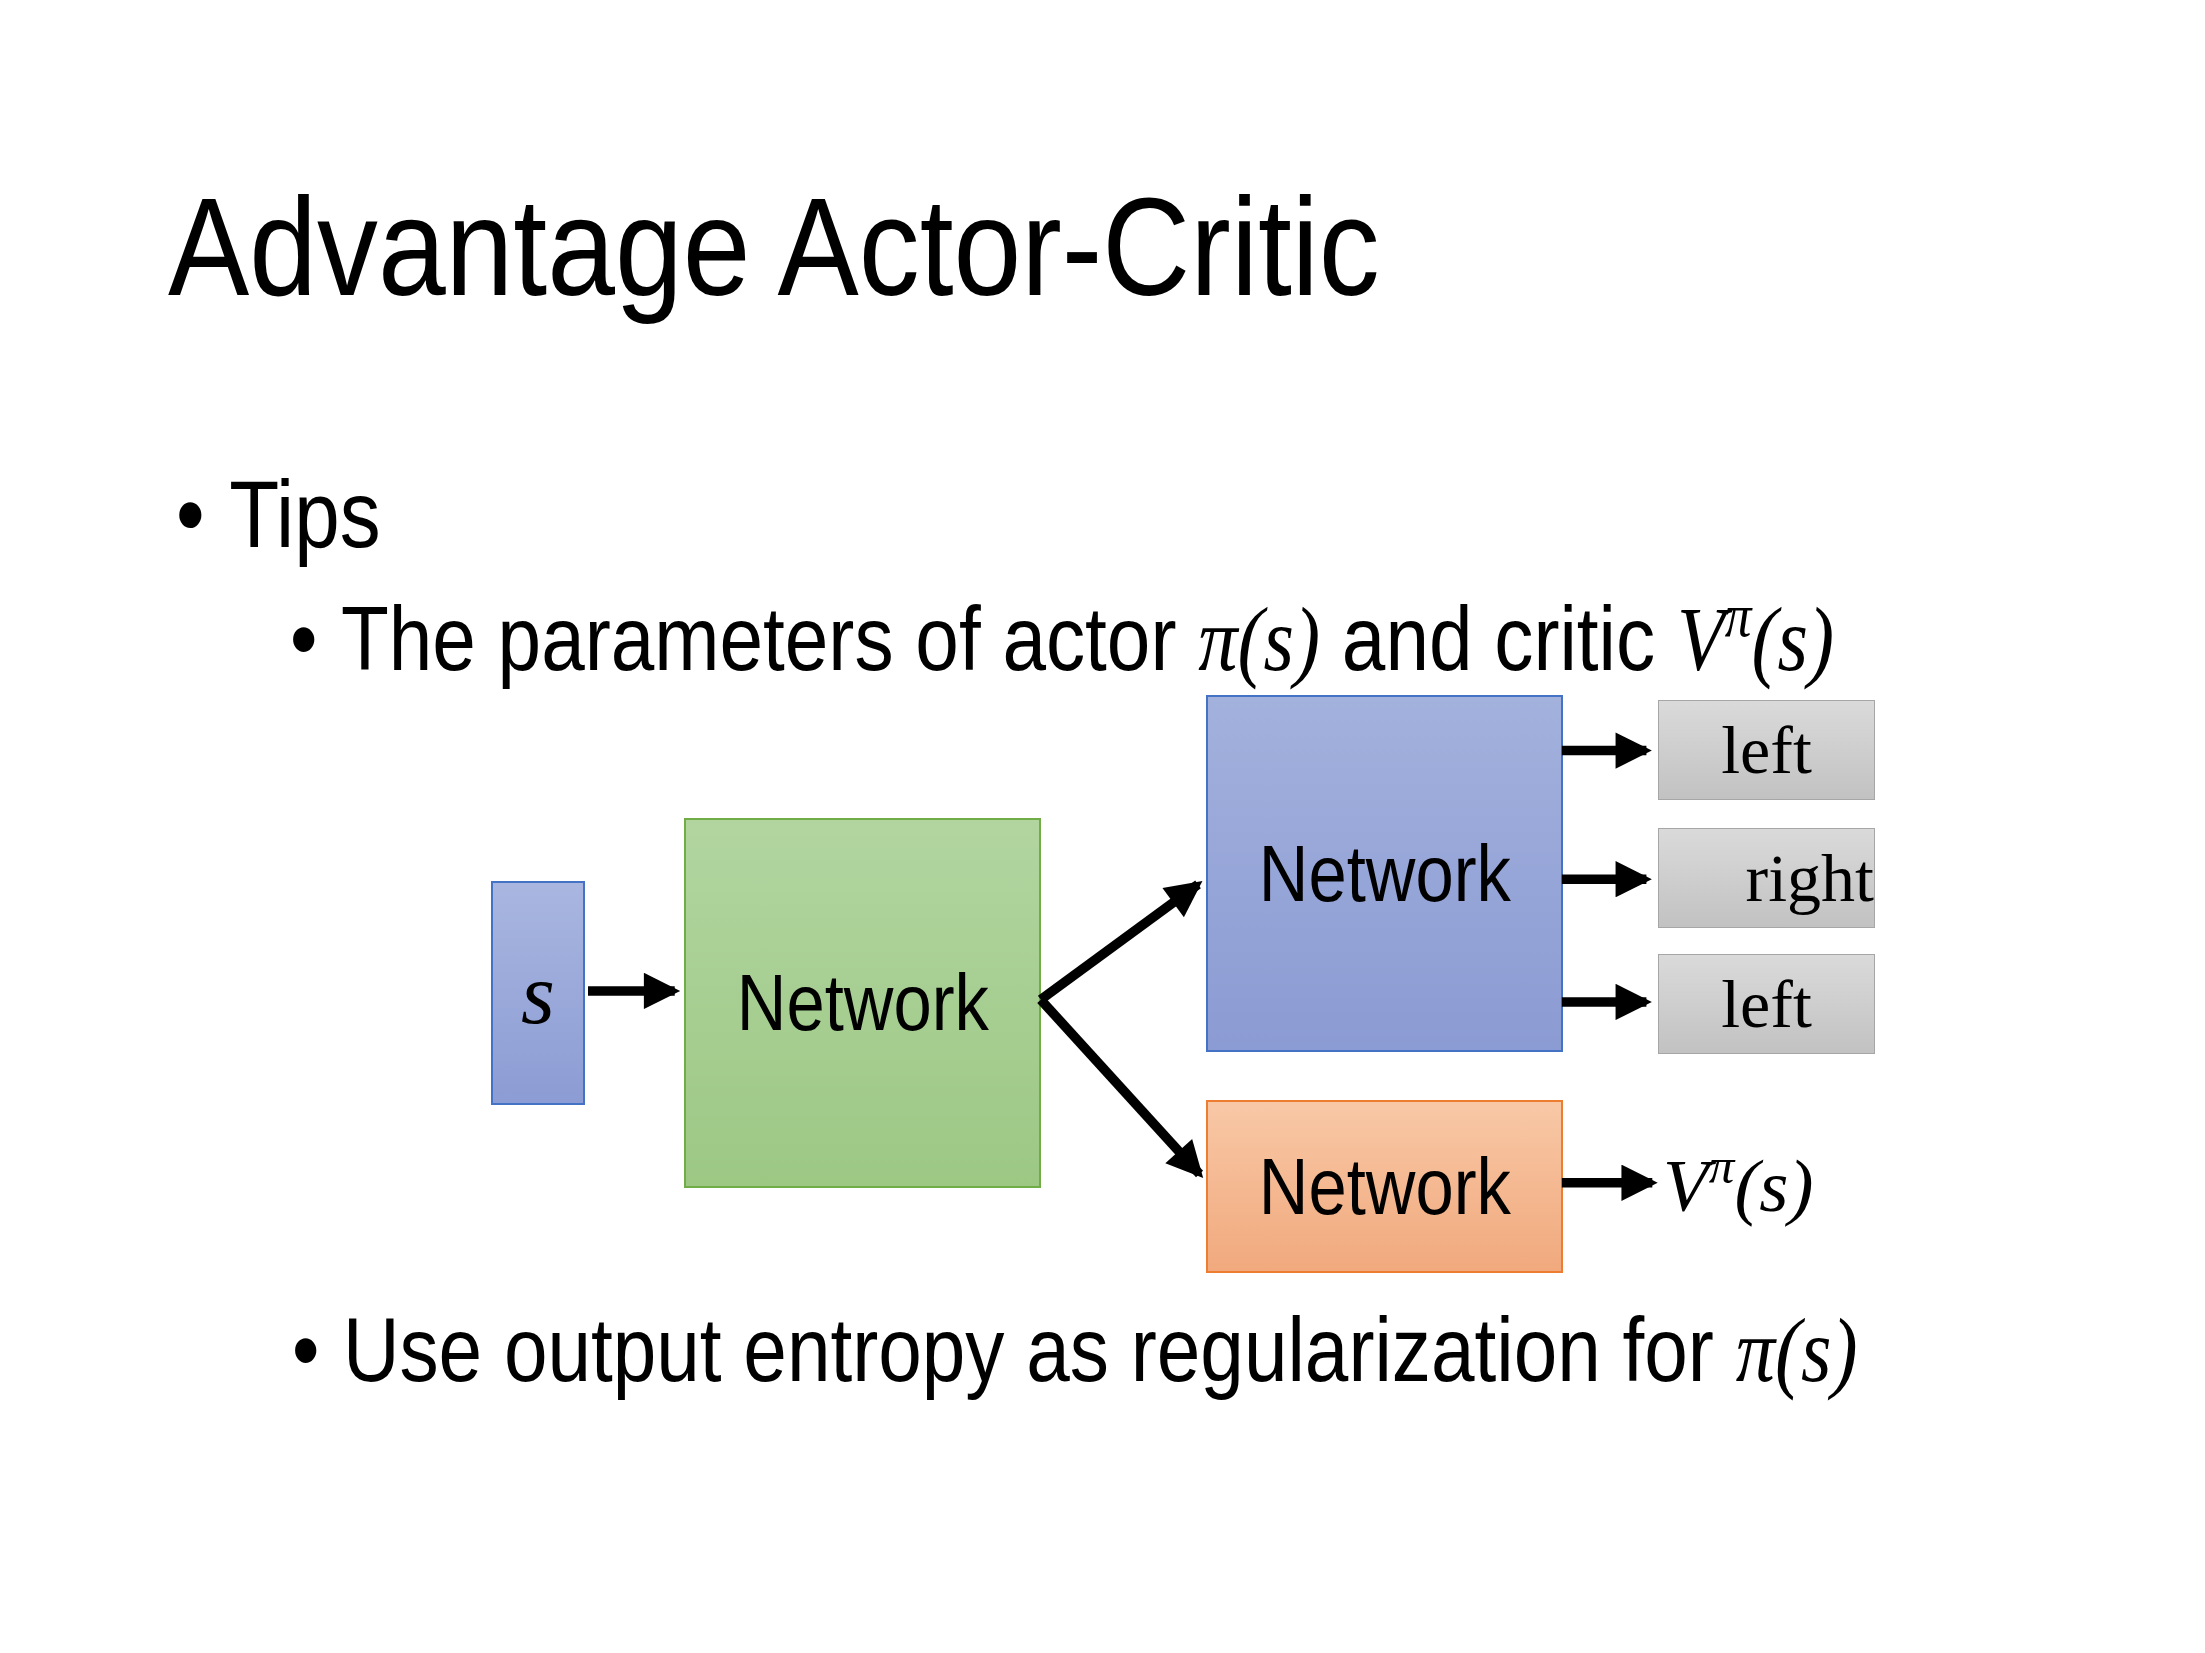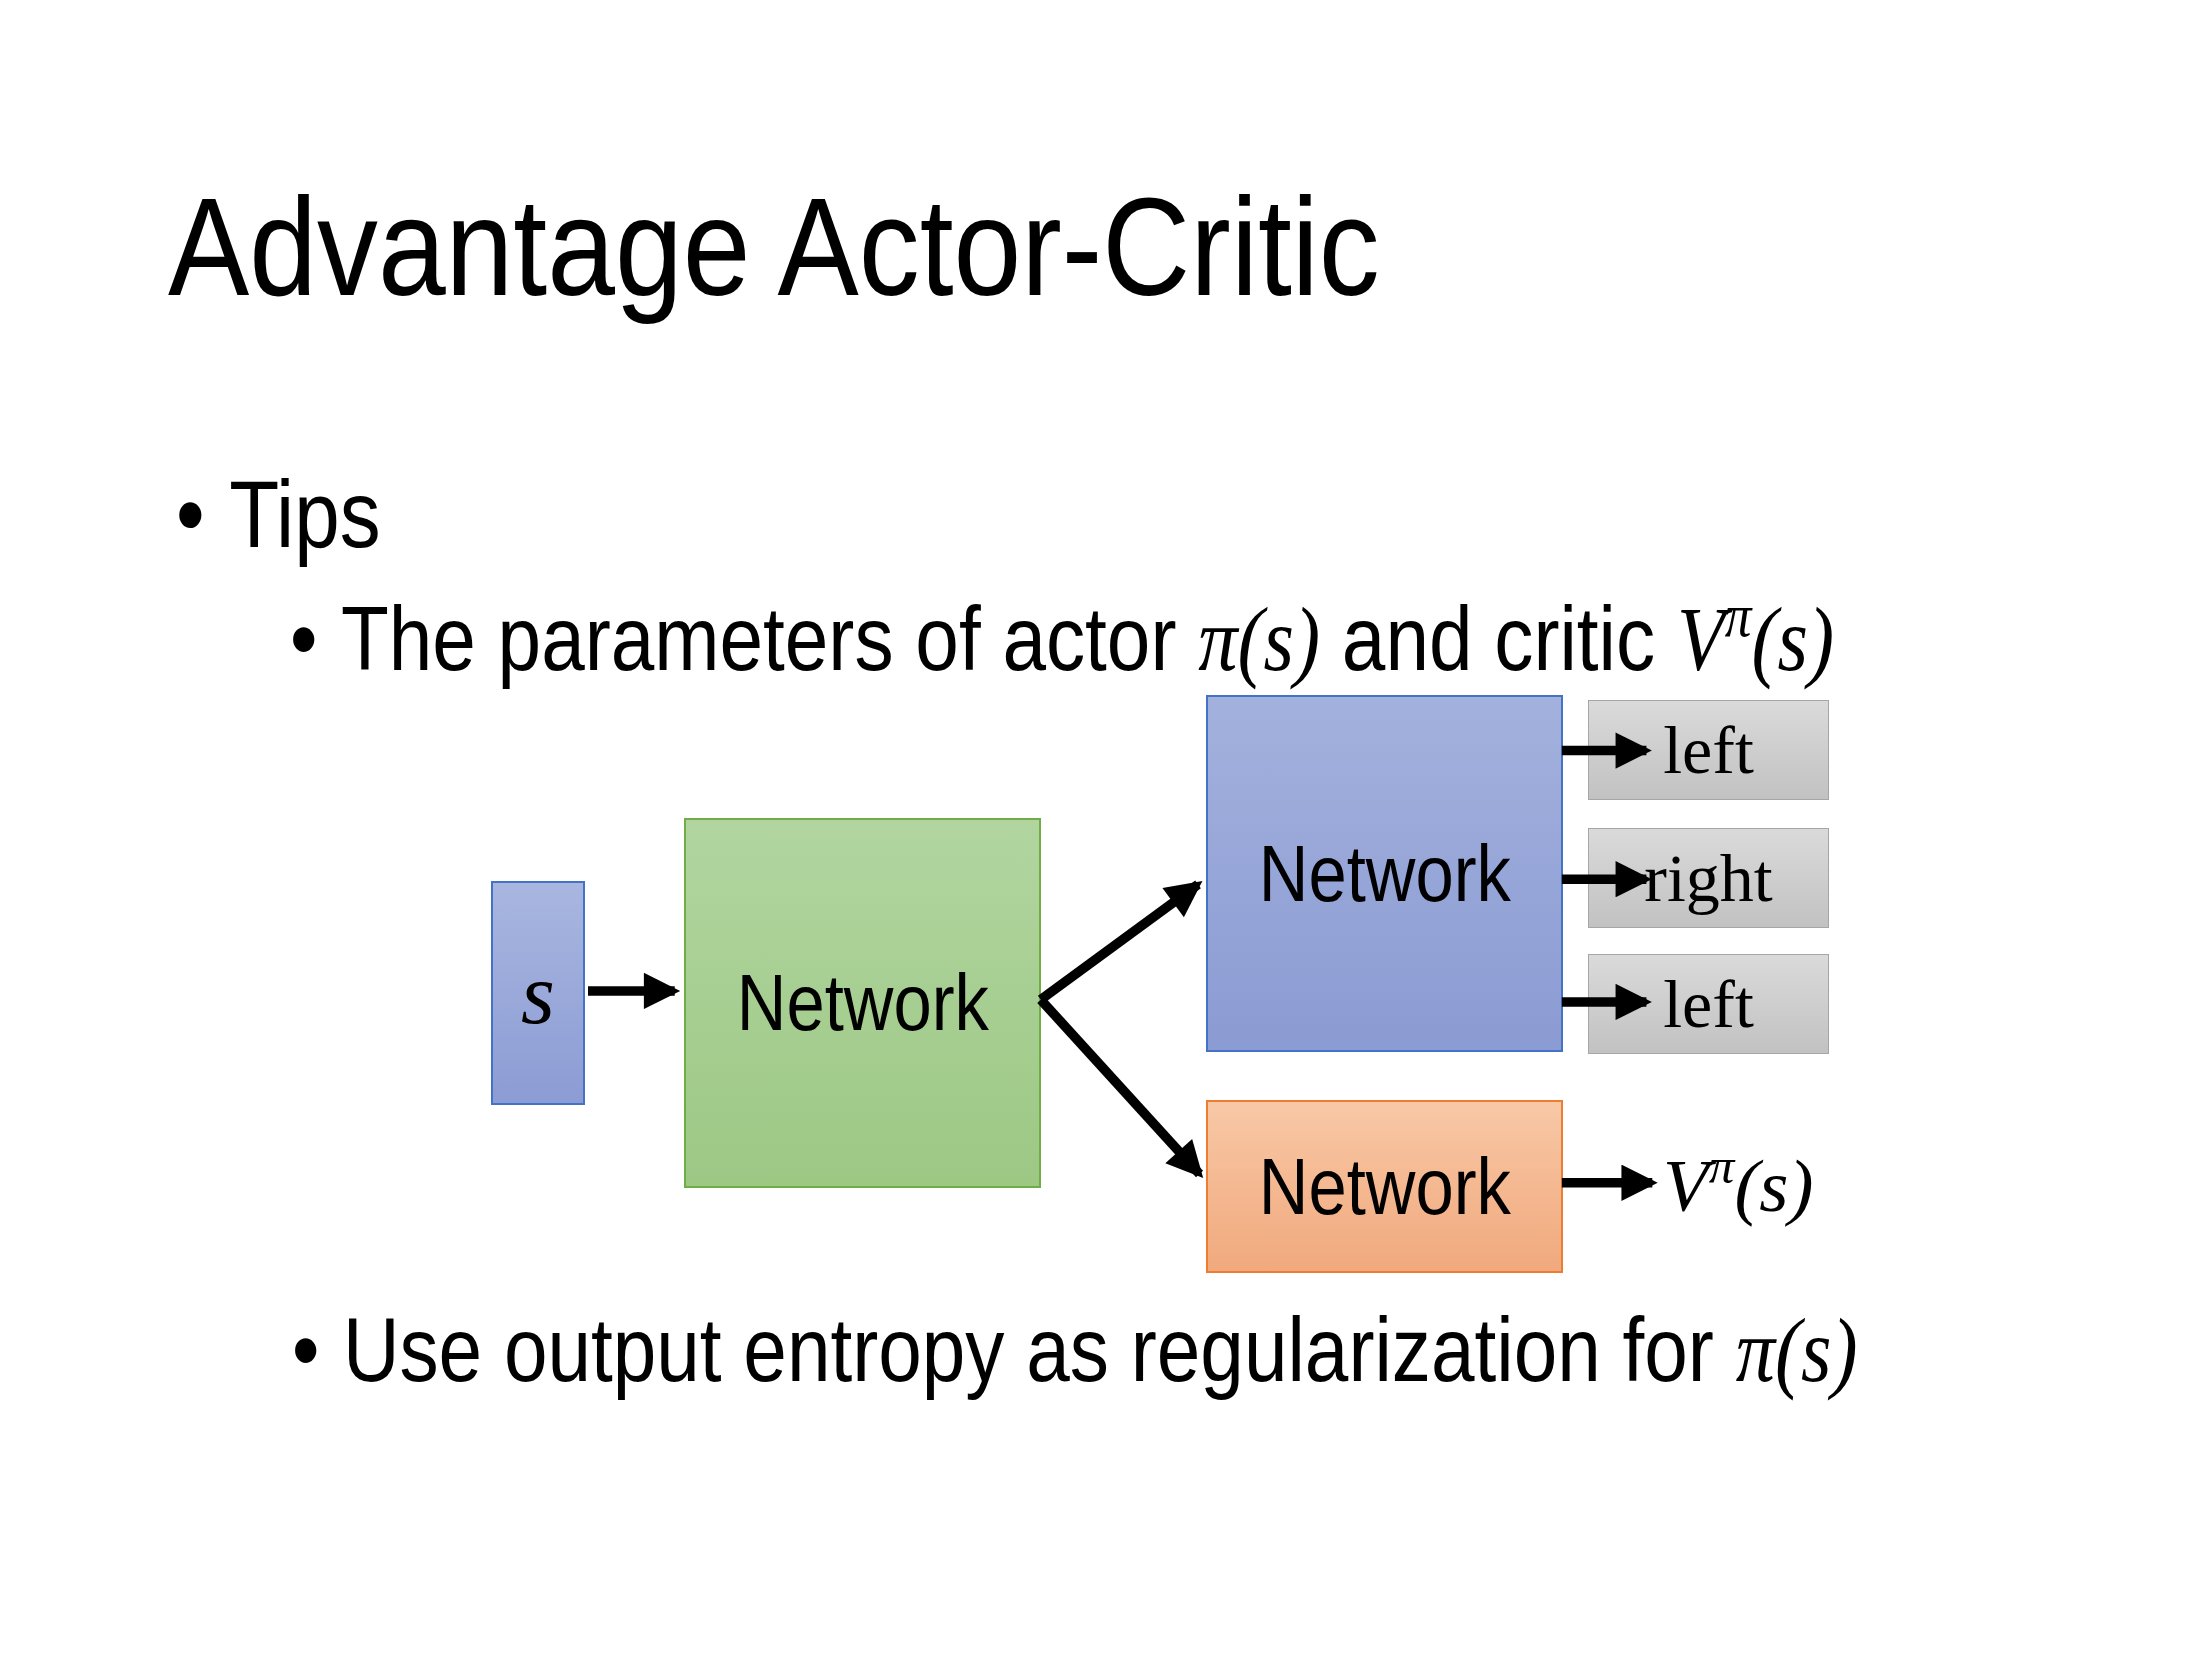--- a/index.html
+++ b/index.html
@@ -62,26 +62,26 @@
     left: 1206px; top: 695px; width: 357px; height: 357px;
     border: 2.9px solid #4472c4;
     background: linear-gradient(180deg, #a3b1dd 0%, #8b9bd3 100%);
   }
   .critic-box {
     left: 1206px; top: 1100px; width: 357px; height: 173px;
     border: 2.2px solid #ed7d31;
     background: linear-gradient(180deg, #f8c8a6 0%, #f1a97d 100%);
   }
   .action-box {
-    left: 1588px; width: 241px; height: 100px;
+    left: 1658px; width: 217px; height: 100px;
     border: 1.5px solid #a6a6a6;
     background: linear-gradient(180deg, #dadada 0%, #c2c2c2 100%);
   }
   .action-left  { top: 700px; }
-  .action-right { top: 828px; }
+  .action-right { top: 828px; justify-content: flex-end; }
   .action-fire  { top: 954px; }
   .net-label { font-size: 79px; }
   .state-label {
     font-family: "Liberation Serif", serif;
     font-style: italic;
     font-size: 87px;
   }
   .action-label { font-family: "Liberation Serif", serif; font-size: 68px; }
   .value-label {
     position: absolute;

